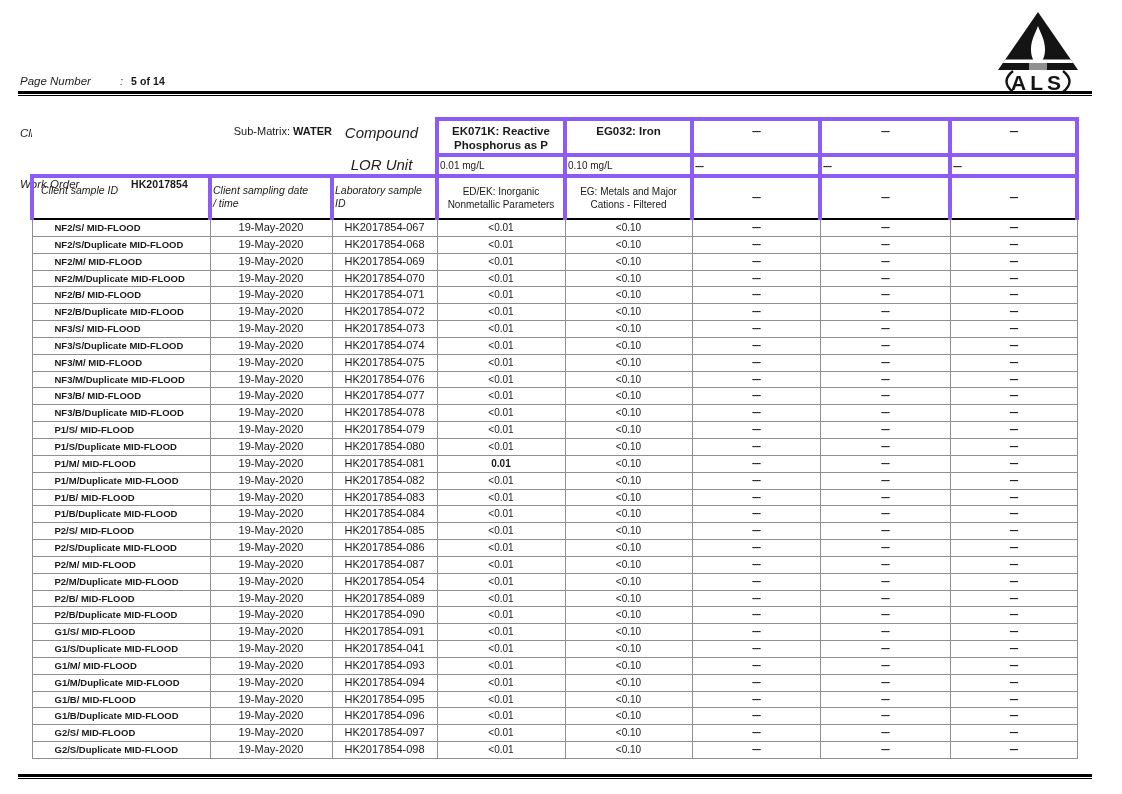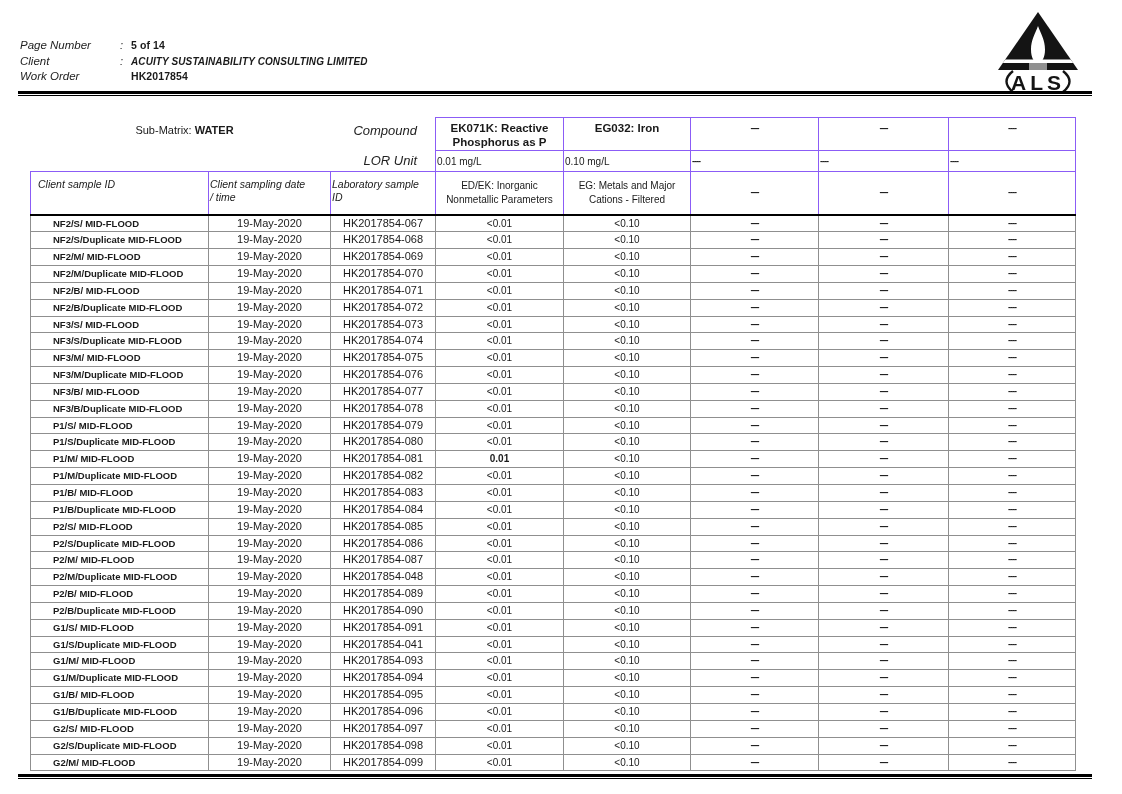--- a/index.html
+++ b/index.html
@@ -1,49 +1,49 @@
 <!DOCTYPE html>
 <html><head>
 <meta charset="utf-8">
 <style>
   html,body{margin:0;padding:0;background:#fff;}
   .page{position:relative;width:1122px;height:794px;background:#fff;overflow:hidden;
         font-family:"Liberation Sans", sans-serif;color:#1a1a1a;}
 
   
   .doc-header{position:absolute;left:20px;top:39px;}
-  .hrow{display:flex;align-items:baseline;height:15.5px;}
+  .hrow{display:flex;align-items:baseline;height:15.5px;margin-top:36px;}
   .hlabel{width:100px;font-style:italic;font-size:11.5px;color:#222;}
   .hcolon{width:11px;font-style:italic;font-size:11px;color:#222;}
   .hvalue{font-weight:bold;font-size:10.5px;letter-spacing:.1px;}
 
   .logo{position:absolute;left:982px;top:10px;}
 
   .rule{position:absolute;left:18px;width:1074px;}
   .rule .thick{height:3px;background:#000;}
   .rule .gap{height:1px;background:#fff;}
   .rule .thin{height:1px;background:#000;}
   .rule-top{top:91px;}
   .rule-bottom{top:774px;}
 
   
   .report{position:absolute;left:30px;top:117px;}
   table{border-collapse:collapse;table-layout:fixed;width:1045px;}
   td{overflow:hidden;}
 
   
   .nb{border:none;background:#fff;}
-  .submx{font-size:11px;text-align:center;vertical-align:top;padding:6px 0 0 8px;}
+  .submx{font-size:11px;text-align:right;vertical-align:top;padding:6px 0 0 8px;}
   .submx .b{font-weight:bold;}
-  .lblright{font-style:italic;font-size:13px;text-align:right;padding-right:18px;color:#222;}
+  .lblright{font-style:italic;font-size:15px;text-align:center;padding-right:5px;color:#222;}
   tr.rowA .lblright{vertical-align:top;padding-top:5px;}
   tr.rowB .lblright{vertical-align:middle;margin-top:36px;}
 
   
-  .bx{border:1px solid #8b5cf6;}
+  .bx{border:4px solid #8b5cf6;}
   .compound{font-weight:bold;font-size:11.5px;text-align:center;vertical-align:top;
             padding-top:4px;line-height:13.5px;}
   .lorcell{font-size:10px;text-align:left;vertical-align:middle;}
   .methcell{font-size:10px;text-align:center;vertical-align:middle;line-height:13.5px;padding:0 6px;}
   tr.rowC td{border-bottom:2.5px solid #000;}
   .samphdr{font-style:italic;font-size:10.5px;}
   .sampid-h{text-align:left;vertical-align:top;padding:6px 0 0 7px;}
   .two-h{text-align:left;vertical-align:top;}
   .two-h .l1{margin-top:5px;line-height:13px;}
   .two-h .l2{margin-top:0;line-height:13px;}
@@ -386,21 +386,21 @@
     <td class="vcell">&lt;0.01</td>
     <td class="vcell">&lt;0.10</td>
     <td class="vcell dash">----</td>
     <td class="vcell dash">----</td>
     <td class="vcell dash">----</td>
   </tr>
 
   <tr>
     <td class="idcell">P2/M/Duplicate MID-FLOOD</td>
     <td class="datecell">19-May-2020</td>
-    <td class="labcell">HK2017854-048</td>
+    <td class="labcell">HK2017854-054</td>
     <td class="vcell">&lt;0.01</td>
     <td class="vcell">&lt;0.10</td>
     <td class="vcell dash">----</td>
     <td class="vcell dash">----</td>
     <td class="vcell dash">----</td>
   </tr>
 
   <tr>
     <td class="idcell">P2/B/ MID-FLOOD</td>
     <td class="datecell">19-May-2020</td>
@@ -504,27 +504,17 @@
     <td class="idcell">G2/S/Duplicate MID-FLOOD</td>
     <td class="datecell">19-May-2020</td>
     <td class="labcell">HK2017854-098</td>
     <td class="vcell">&lt;0.01</td>
     <td class="vcell">&lt;0.10</td>
     <td class="vcell dash">----</td>
     <td class="vcell dash">----</td>
     <td class="vcell dash">----</td>
   </tr>
 
-  <tr>
-    <td class="idcell">G2/M/ MID-FLOOD</td>
-    <td class="datecell">19-May-2020</td>
-    <td class="labcell">HK2017854-099</td>
-    <td class="vcell">&lt;0.01</td>
-    <td class="vcell">&lt;0.10</td>
-    <td class="vcell dash">----</td>
-    <td class="vcell dash">----</td>
-    <td class="vcell dash">----</td>
-  </tr>
 </tbody>
     </table>
   </div>
 
 </div>
 
 </body></html>

